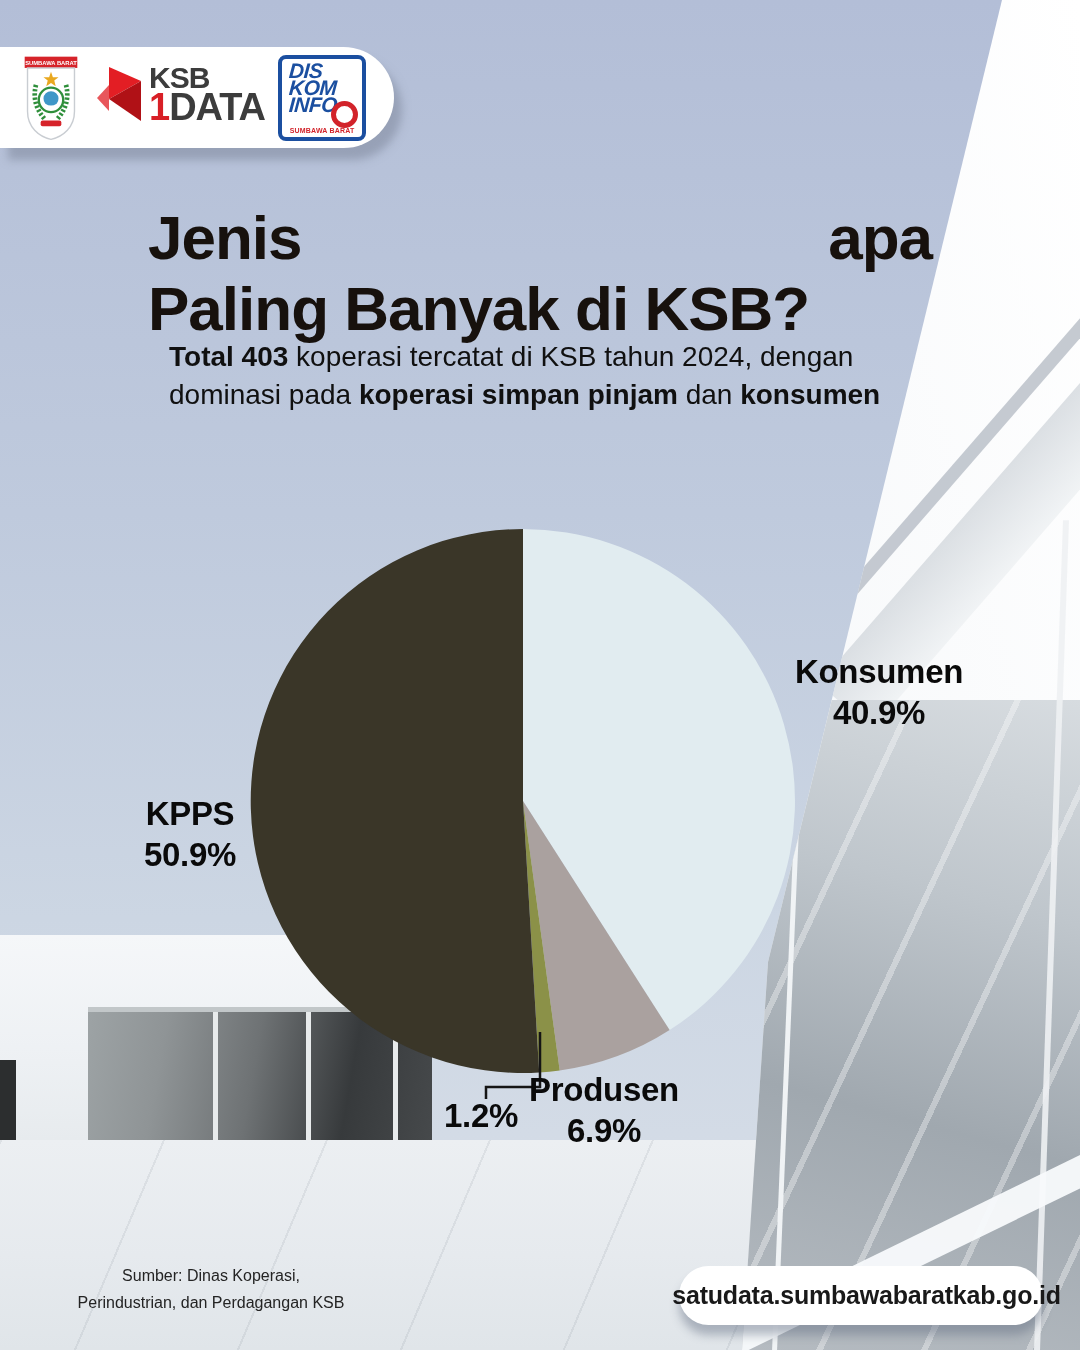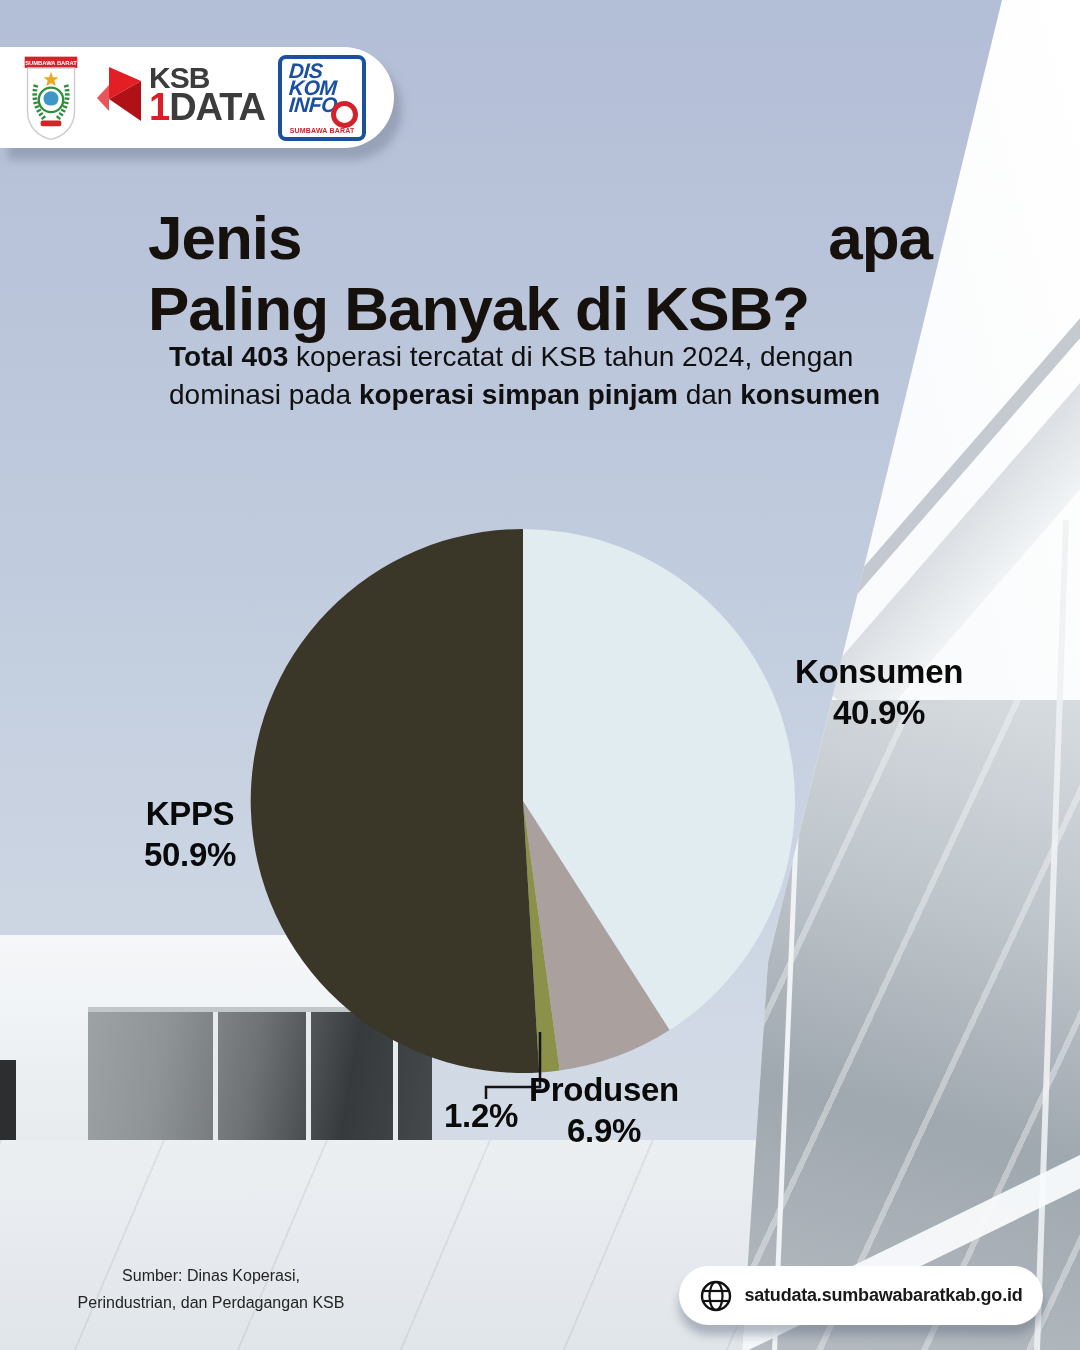--- a/index.html
+++ b/index.html
@@ -69,21 +69,21 @@
   .lbl-konsumen{left:753px;top:652px;width:252px;}
   .lbl-kpps{left:64px;top:770px;width:252px;margin-top:24px;}
   .lbl-produsen{left:478px;top:1070px;width:252px;}
   .lbl-jasa{left:379px;top:1096px;width:204px;}
   
   .source{position:absolute;left:58px;top:1262px;width:306px;text-align:center;font-size:16px;
     color:#242424;line-height:1.7;z-index:10;}
   .url-pill{position:absolute;left:679px;top:1266px;width:364px;height:59px;background:#fff;
     border-radius:30px;display:flex;align-items:center;justify-content:center;gap:11px;
     box-shadow:0 10px 10px rgba(100,110,130,.45);z-index:10;}
-  .url-text{font-size:18px;font-weight:bold;color:#191919;letter-spacing:-.2px;white-space:nowrap;}
+  .url-text{font-size:25px;font-weight:bold;color:#191919;letter-spacing:-.2px;white-space:nowrap;}
 </style>
 </head>
 <body>
 
 <div class="canvas">
 
   <div class="bg-sky"></div>
   <div class="bg-floor">
     <div class="seams"></div>
   </div>

